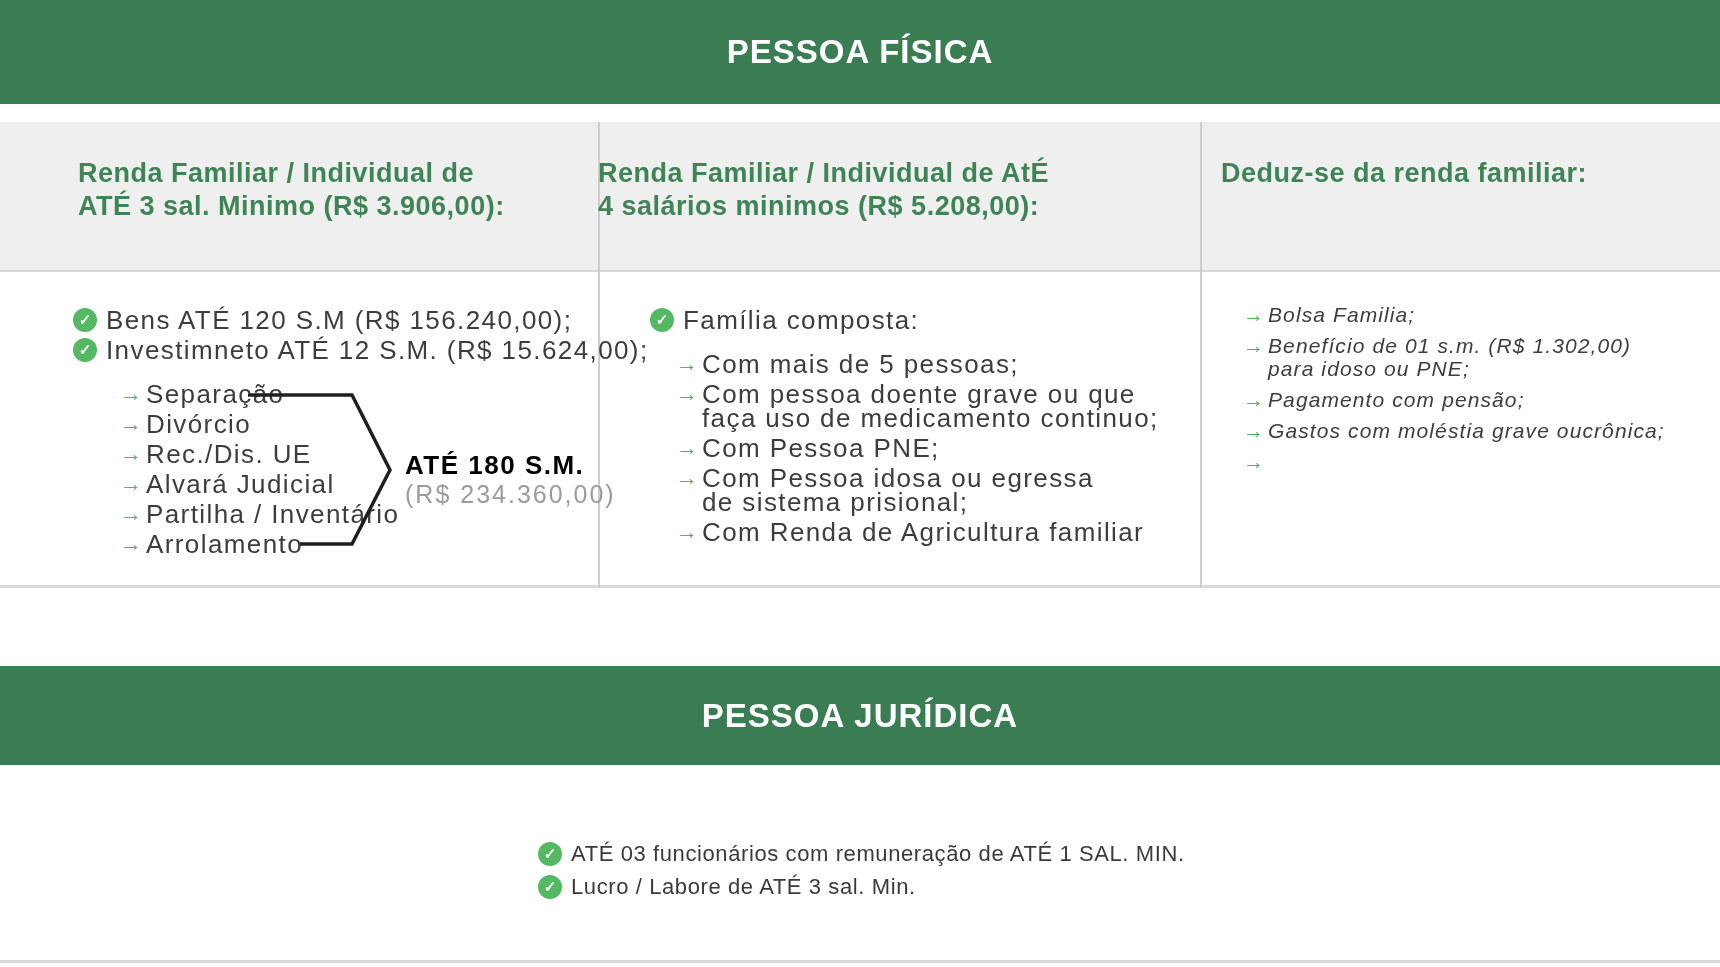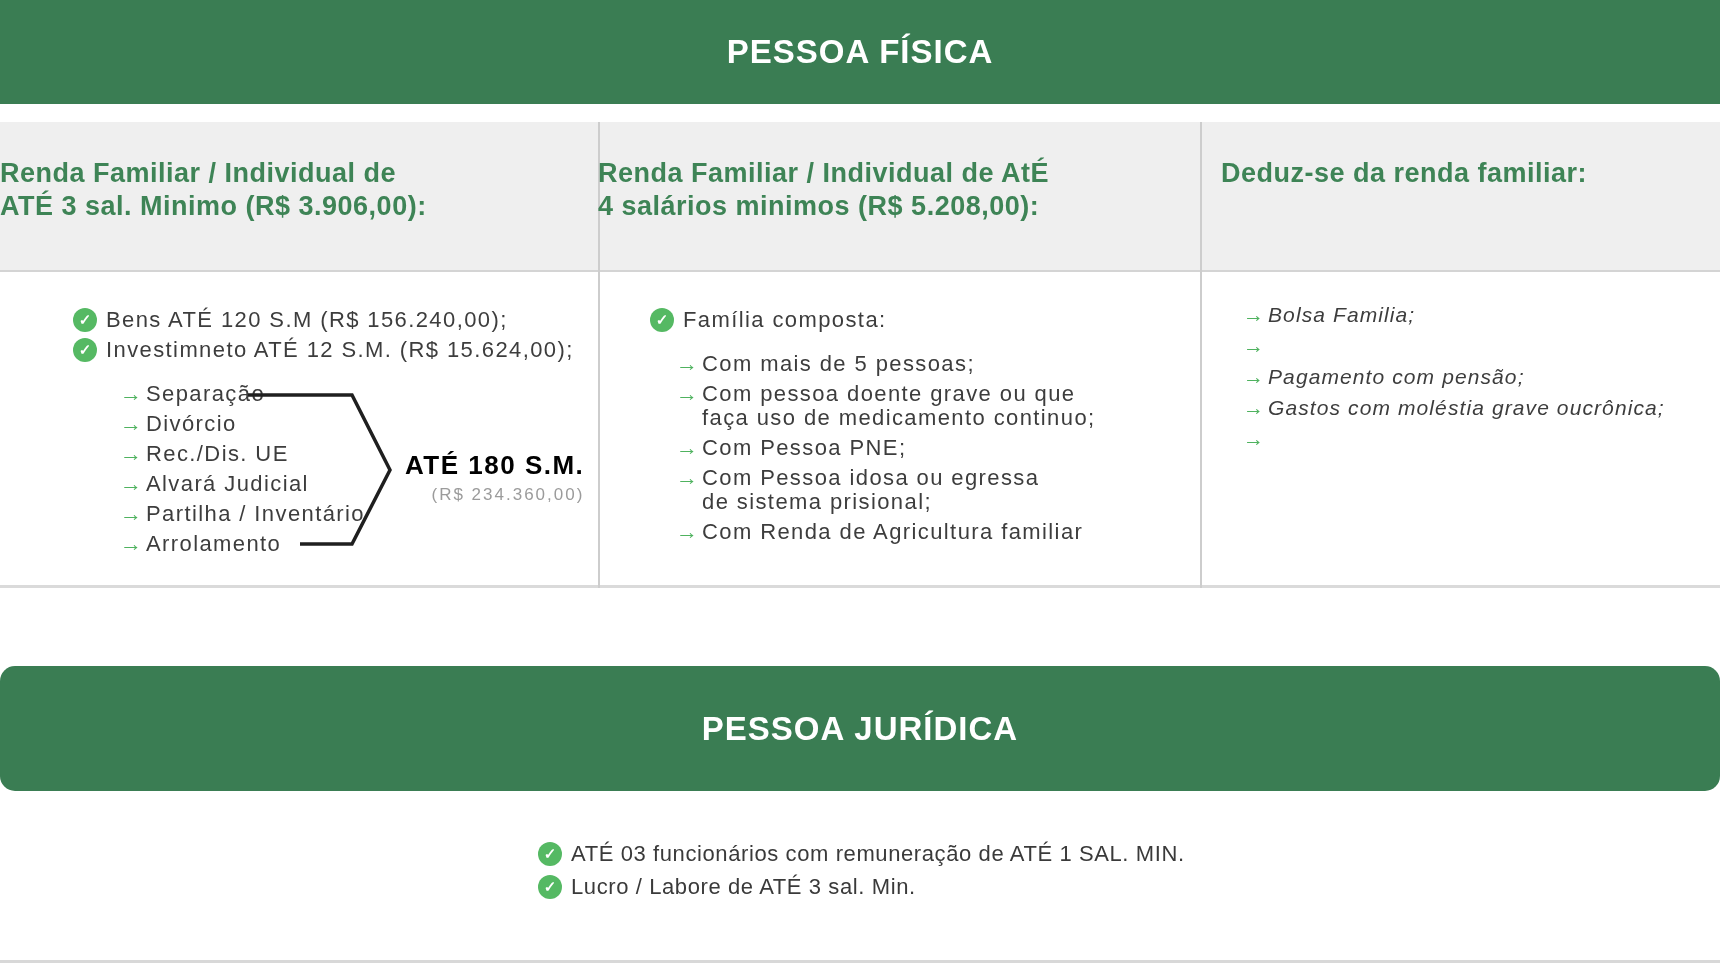--- a/index.html
+++ b/index.html
@@ -7,21 +7,21 @@
     position:relative; width:1720px; height:967px; background:#ffffff;
     font-family:"Liberation Sans", sans-serif; overflow:hidden;
   }
 
   
   .bar {
     position:absolute; left:0; width:100%; background:#3A7D53;
     display:flex; align-items:center; justify-content:center;
   }
   .bar-pf { top:0; height:104px;align-items:center; }
-  .bar-pj { top:666px; height:125px;border-radius:15px; }
+  .bar-pj { top:666px; height:99px; }
   .bar-title {
     color:#ffffff; font-size:33px; font-weight:bold; letter-spacing:1px;
   }
 
   
   .header-band {
     position:absolute; top:122px; left:0; width:100%; height:148px;
     background:#EFEFEF; border-bottom:4px solid #D4D4D4;
   }
   .content-band {
@@ -32,61 +32,61 @@
     position:absolute; top:122px; height:466px; width:2px; background:#CDCDCD;
   }
   .vdivider.d1 { left:598px; }
   .vdivider.d2 { left:1200px; }
 
   .hcell {
     position:absolute; top:122px; height:148px; box-sizing:border-box;
     color:#3E8456; font-weight:bold; font-size:27px; line-height:33px;
     letter-spacing:0.5px; white-space:pre-line; padding-top:35px;
   }
-  .hcell1 { left:0; width:598px; }
+  .hcell1 { left:0; width:598px; padding-left:78px; }
   .hcell2 { left:598px; width:602px; }
   .hcell3 { left:1200px; width:520px; padding-left:21px; }
 
   
   ul { list-style:none; margin:0; padding:0; }
   .abs { position:absolute; }
 
   .check-item { display:flex; align-items:flex-start; margin-bottom:6px; }
   .check-icon {
     flex:0 0 24px; width:24px; height:24px; border-radius:50%;
     background:#55B963; color:#ffffff; font-size:15px; font-weight:bold;
     display:flex; align-items:center; justify-content:center; margin:0 9px 0 0;
   }
   .arrow-item { display:flex; align-items:flex-start; margin-bottom:6px; }
   .arrow-icon {
     color:#4FB25F; font-size:22px; line-height:24px; margin-right:4px;
     flex:0 0 auto; font-weight:bold;
   }
   .body-text {
-    font-size:22px; letter-spacing:1.4px; color:#3D3D3D; line-height:24px;
+    font-size:26px; letter-spacing:1.4px; color:#3D3D3D; line-height:24px;
     white-space:pre-line;
   }
 
   .col1-checklist { left:73px; top:308px; }
   .col1-arrows    { left:120px; top:382px; }
   .col2-checklist { left:650px; top:308px; }
   .col2-arrows    { left:676px; top:352px; }
   .col3-arrows    { left:1243px; top:303px; }
   .col3-arrows .body-text { font-size:21px; letter-spacing:1.1px; line-height:23px;font-style:italic; }
   .col3-arrows .arrow-item { margin-bottom:8px; }
   .col3-arrows .arrow-icon { font-size:21px; line-height:23px; }
 
   
   .bracket-svg { position:absolute; left:240px; top:385px; width:160px; height:170px; }
   .callout { position:absolute; left:405px; top:450px; }
   .callout-value {
     font-size:26px; font-weight:bold; color:#000000; letter-spacing:1.5px; line-height:31px;
   }
   .callout-detail {
-    font-size:17px; color:#9B9B9B; letter-spacing:2px; line-height:27px;text-align:right;
+    font-size:25px; color:#9B9B9B; letter-spacing:2px; line-height:27px;text-align:right;
   }
 
   
   .pj-checklist { left:538px; top:841px; }
   .pj-checklist .check-item { margin-bottom:8px; }
   .pj-checklist .body-text { font-size:22px; letter-spacing:0.6px; line-height:25px; color:#3A3A3A; }
   .pj-checklist .check-icon { margin-top:1px; }
 
   .bottom-rule {
     position:absolute; top:960px; left:0; width:100%; height:3px; background:#D8D8D8;
@@ -191,20 +191,22 @@
     </li>
   </ul>
 
   <ul class="abs col3-arrows">
     <li class="arrow-item">
       <span class="arrow-icon">→</span>
       <span class="body-text">Bolsa Familia;</span>
     </li>
     <li class="arrow-item">
       <span class="arrow-icon">→</span>
+      <span class="body-text">Benefício de 01 s.m. (R$ 1.302,00)
+para idoso ou PNE;</span>
     </li>
     <li class="arrow-item">
       <span class="arrow-icon">→</span>
       <span class="body-text">Pagamento com pensão;</span>
     </li>
     <li class="arrow-item">
       <span class="arrow-icon">→</span>
       <span class="body-text">Gastos com moléstia grave oucrônica;</span>
     </li>
     <li class="arrow-item">

